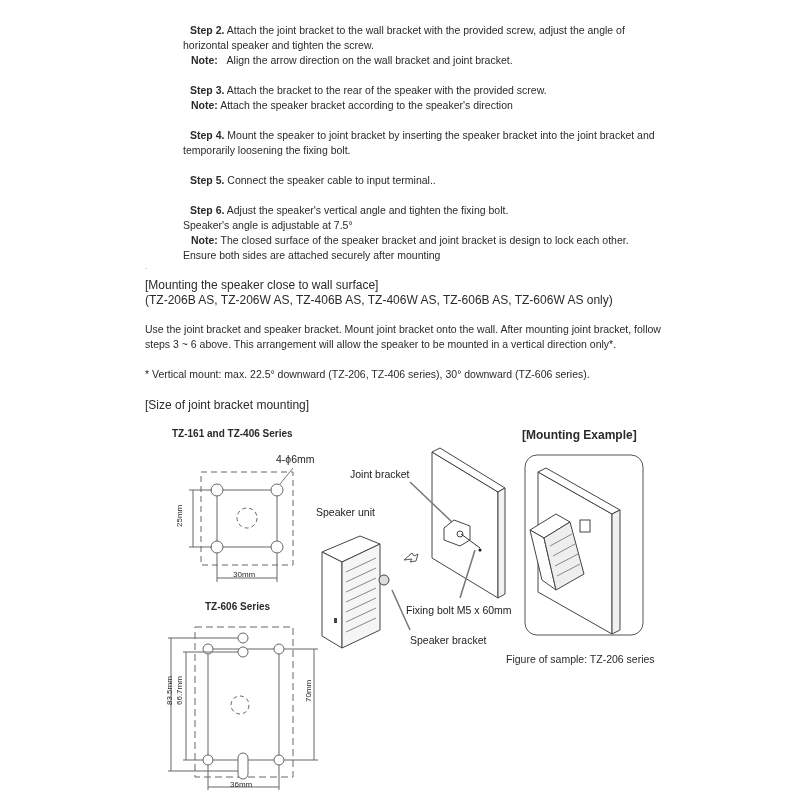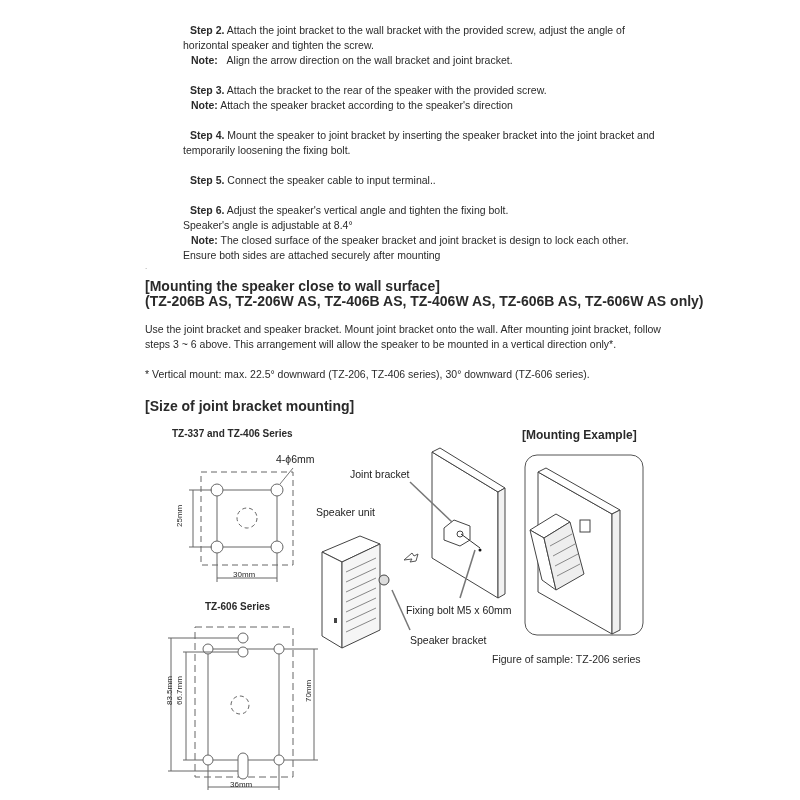--- a/index.html
+++ b/index.html
@@ -3,21 +3,21 @@
 <meta charset="utf-8">
 <style>
   html, body { margin:0; padding:0; background:#ffffff; }
   body { width:800px; height:800px; position:relative; overflow:hidden;
          font-family:"Liberation Sans", sans-serif; color:#2a2a2a; font-size:10.5px; }
   .abs { position:absolute; white-space:nowrap; }
   .step { position:absolute; left:159px; line-height:15px;margin-left:31px; }
   .step .lbl { font-weight:bold; }
   .ind { position:absolute; left:183px; line-height:15px; white-space:nowrap; }
   b, .b { font-weight:bold;margin-left:8px; }
-  .h { font-weight:bold; font-size:14px; }
+  .h { font-weight:normal; font-size:12px; }
   .lab { font-size:10.5px; color:#222;text-align:right; }
 </style>
 </head>
 <body>
 
 <div class="step" style="top:23px">
   <span class="lbl">Step 2.</span>
   <span>Attach the joint bracket to the wall bracket with the provided screw, adjust the angle of</span>
 </div>
 <div class="ind" style="top:38px">horizontal speaker and tighten the screw.</div>
@@ -41,37 +41,37 @@
 
 <div class="step" style="top:173px">
   <span class="lbl">Step 5.</span>
   <span>Connect the speaker cable to input terminal..</span>
 </div>
 
 <div class="step" style="top:203px">
   <span class="lbl">Step 6.</span>
   <span>Adjust the speaker's vertical angle and tighten the fixing bolt.</span>
 </div>
-<div class="ind" style="top:218px">Speaker's angle is adjustable at 8.4°</div>
+<div class="ind" style="top:218px">Speaker's angle is adjustable at 7.5°</div>
 <div class="ind" style="top:233px">
   <b>Note:</b> <span>The closed surface of the speaker bracket and joint bracket is design to lock each other.</span>
 </div>
 <div class="ind" style="top:248px">Ensure both sides are attached securely after mounting</div>
 
 <div class="abs" style="left:145px;top:262px;font-size:8px;color:#888">.</div>
 
 <div class="abs h" style="left:145px;top:278px">[Mounting the speaker close to wall surface]</div>
 <div class="abs h" style="left:145px;top:293px">(TZ-206B AS, TZ-206W AS, TZ-406B AS, TZ-406W AS, TZ-606B AS, TZ-606W AS only)</div>
 <div class="abs" style="left:145px;top:323px">Use the joint bracket and speaker bracket. Mount joint bracket onto the wall. After mounting joint bracket, follow</div>
 <div class="abs" style="left:145px;top:338px">steps 3 ~ 6 above. This arrangement will allow the speaker to be mounted in a vertical direction only*.</div>
 <div class="abs" style="left:145px;top:368px">* Vertical mount: max. 22.5° downward (TZ-206, TZ-406 series), 30° downward (TZ-606 series).</div>
 
 <div class="abs h" style="left:145px;top:398px">[Size of joint bracket mounting]</div>
 
-<div class="abs" style="left:172px;top:428px;font-weight:bold;font-size:10px">TZ-337 and TZ-406 Series</div>
+<div class="abs" style="left:172px;top:428px;font-weight:bold;font-size:10px">TZ-161 and TZ-406 Series</div>
 <div class="abs lab" style="left:276px;top:453px">4-ϕ6mm</div>
 <svg class="abs" style="left:160px;top:460px" width="160" height="130">
   <rect x="41" y="12" width="92" height="93" fill="none" stroke="#666" stroke-dasharray="6,4" stroke-width="1"></rect>
   <rect x="57" y="30" width="60" height="57" fill="none" stroke="#666" stroke-width="1"></rect>
   <circle cx="57" cy="30" r="6" fill="#fff" stroke="#666"></circle>
   <circle cx="117" cy="30" r="6" fill="#fff" stroke="#666"></circle>
   <circle cx="57" cy="87" r="6" fill="#fff" stroke="#666"></circle>
   <circle cx="117" cy="87" r="6" fill="#fff" stroke="#666"></circle>
   <circle cx="87" cy="58" r="10" fill="none" stroke="#666" stroke-dasharray="4,3"></circle>
   <line x1="120" y1="24" x2="133" y2="8" stroke="#777"></line>
@@ -162,13 +162,13 @@
   <polygon points="10,80 24,88 36,140 22,130" fill="#fff" stroke="#444"></polygon>
   <polygon points="24,88 50,72 64,124 36,140" fill="#eee" stroke="#444"></polygon>
   <g stroke="#888">
       <line x1="30" y1="96" x2="52" y2="84"></line>
       <line x1="33" y1="106" x2="55" y2="94"></line>
       <line x1="35" y1="116" x2="58" y2="104"></line>
       <line x1="37" y1="126" x2="60" y2="114"></line>
     </g>
   <rect x="60" y="70" width="10" height="12" fill="#fff" stroke="#444"></rect>
 </svg>
-<div class="abs" style="left:492px;top:653px;font-size:10.5px">Figure of sample: TZ-206 series</div>
+<div class="abs" style="left:506px;top:653px;font-size:10.5px">Figure of sample: TZ-206 series</div>
 
 </body></html>

